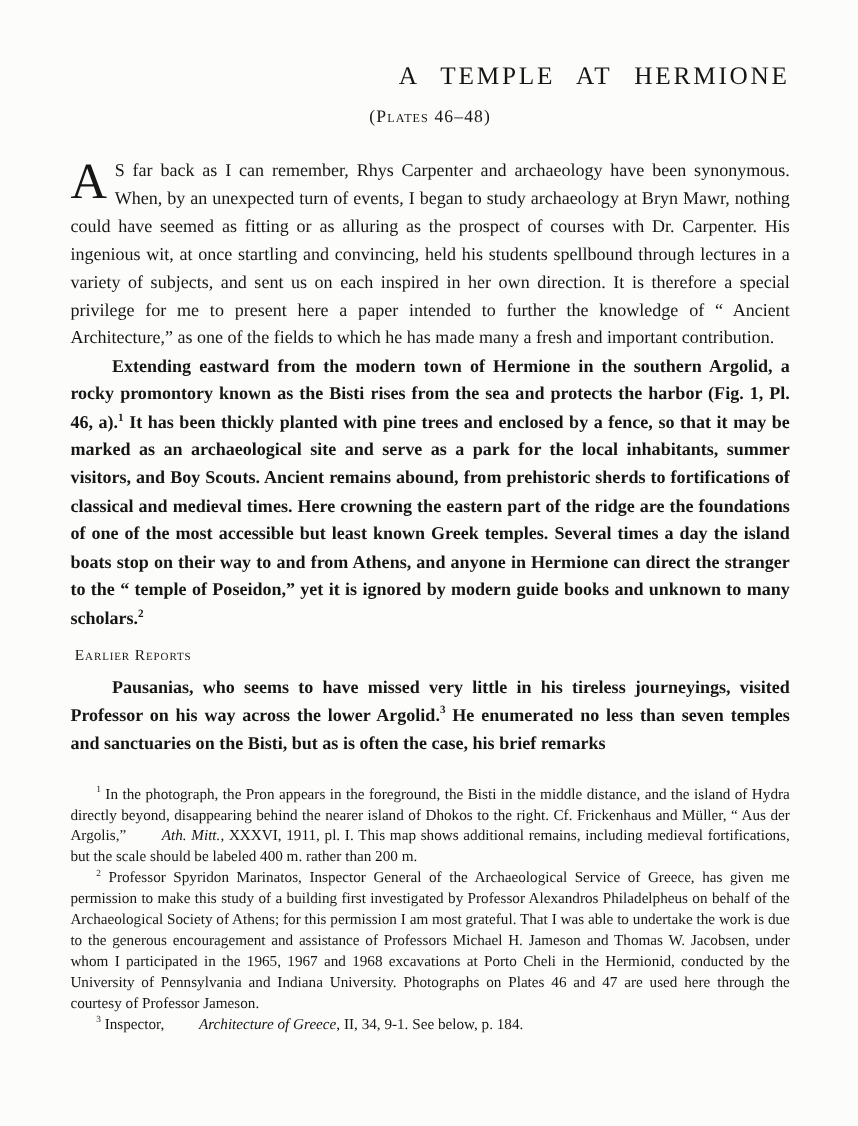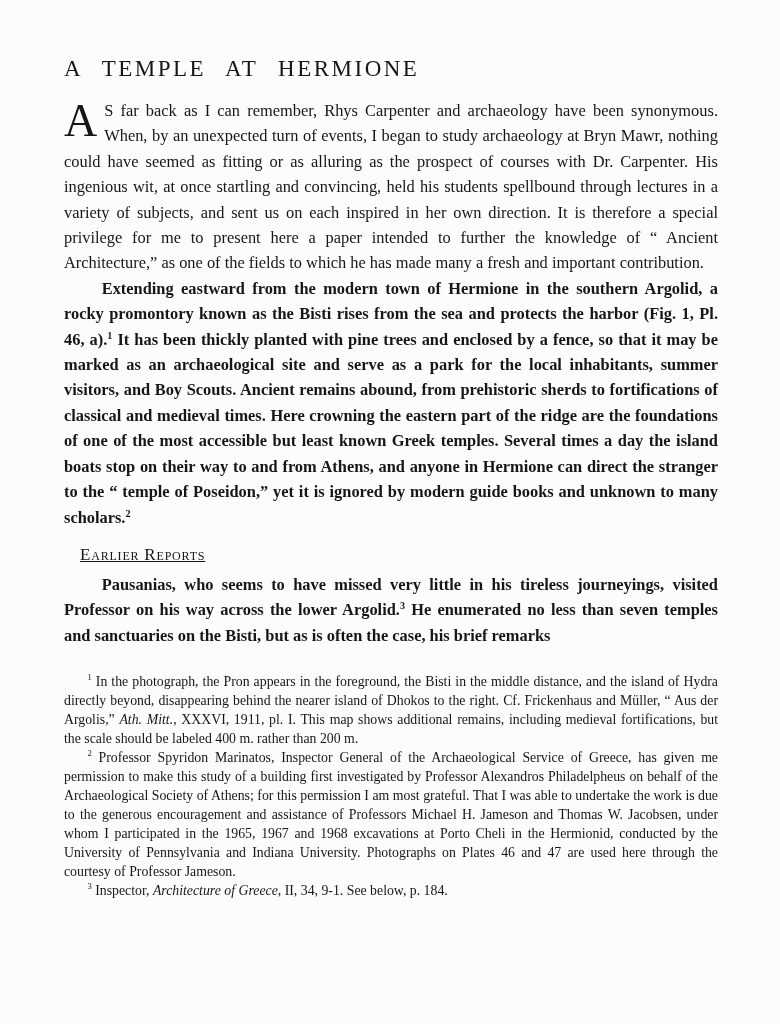--- a/index.html
+++ b/index.html
@@ -13,21 +13,21 @@
     margin: 0 auto;
     box-sizing: border-box;
     background: #fcfcfa;
     color: #161616;
     font-family: "Liberation Serif", "DejaVu Serif", serif;
     padding: 56px 62px 40px 64px;
     overflow: hidden;
   }
   .title {
     margin: 0 0 16px 0;
-    text-align: left;
+    text-align: right;
     font-size: 23px;
     font-weight: 500;
     letter-spacing: 2.5px;
     word-spacing: 12px;
   }
   .plates {
     text-align: center;
     font-size: 16px;
     font-variant: small-caps;
     letter-spacing: 1px;
@@ -43,52 +43,53 @@
     text-indent: 2.3em;
     font-weight: bold;
   }
   .dropcap {
     float: left;
     font-size: 46px;
     line-height: 40px;
     padding: 3px 7px 0 0;
   }
   .section-heading {
-    margin: 15px 0 7px 16px;
-    font-size: 17px;
+    margin: 15px 0 7px 4px;
+    font-size: 14px;
     font-weight: 500;
     font-variant: small-caps;
     letter-spacing: 0.8px;
-    text-decoration: underline;
   }
   .footnotes {
     margin-top: 24px;
   }
   .footnote {
     margin: 0;
     font-size: 13.8px;
     line-height: 19px;
     text-align: justify;
     text-indent: 1.7em;
   }
   sup {
     font-size: 0.62em;
     vertical-align: super;
     line-height: 0;
   }
   i.cite {
+    margin-left: 28px;
   }
 </style>
 </head>
 <body>
 
 <div class="page">
 
   <h1 class="title">A TEMPLE AT HERMIONE</h1>
 
+  <div class="plates">(Plates 46–48)</div>
 
   <p class="para"><span class="dropcap">A</span><span>S far back as I can remember, Rhys Carpenter and archaeology have been synonymous.  When, by an unexpected turn of events, I began to study archaeology at Bryn Mawr, nothing could have seemed as fitting or as alluring as the prospect of courses with Dr. Carpenter.  His ingenious wit, at once startling and convincing, held his students spellbound through lectures in a variety of subjects, and sent us on each inspired in her own direction.  It is therefore a special privilege for me to present here a paper intended to further the knowledge of “ Ancient Architecture,” as one of the fields to which he has made many a fresh and important contribution.</span></p>
 
   <p class="para indent"><span>Extending eastward from the modern town of Hermione in the southern Argolid, a rocky promontory known as the Bisti rises from the sea and protects the harbor (Fig. 1, Pl. 46, a).</span><sup>1</sup><span>  It has been thickly planted with pine trees and enclosed by a fence, so that it may be marked as an archaeological site and serve as a park for the local inhabitants, summer visitors, and Boy Scouts.  Ancient remains abound, from prehistoric sherds to fortifications of classical and medieval times.  Here crowning the eastern part of the ridge are the foundations of one of the most accessible but least known Greek temples.  Several times a day the island boats stop on their way to and from Athens, and anyone in Hermione can direct the stranger to the “ temple of Poseidon,” yet it is ignored by modern guide books and unknown to many scholars.</span><sup>2</sup></p>
 
   <h2 class="section-heading">Earlier Reports</h2>
 
   <p class="para indent"><span>Pausanias, who seems to have missed very little in his tireless journeyings, visited Professor on his way across the lower Argolid.</span><sup>3</sup><span>  He enumerated no less than seven temples and sanctuaries on the Bisti, but as is often the case, his brief remarks</span></p>
 
   <div class="footnotes">

